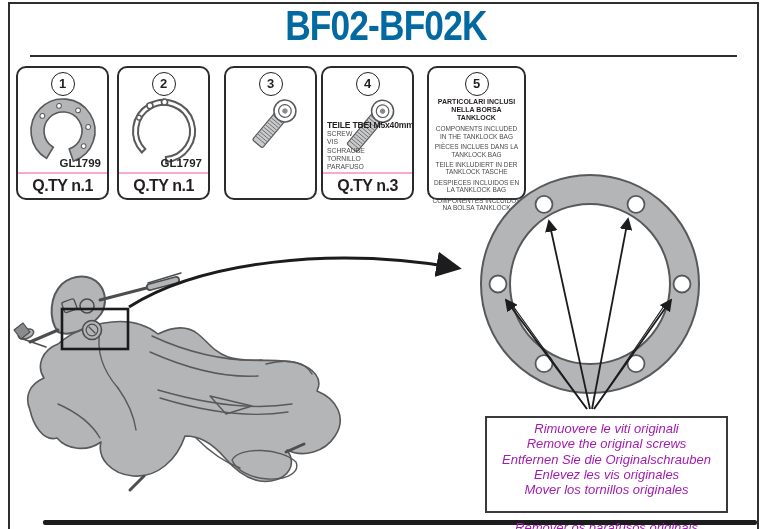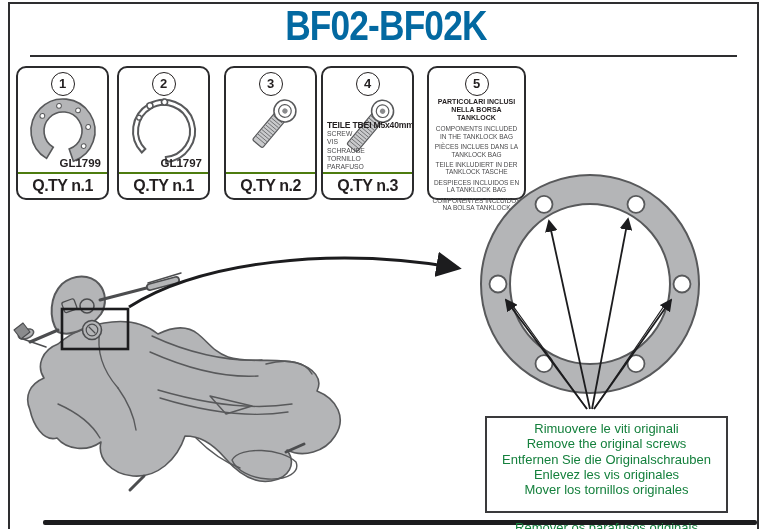--- a/index.html
+++ b/index.html
@@ -12,36 +12,36 @@
   .title-rule{position:absolute;left:30px;top:55px;width:707px;height:2px;background:#2e2e30;}
 
   
   .part-box{position:absolute;top:66px;height:134px;width:93px;border:2px solid #2b2b2d;
     border-radius:10px;background:#fff;box-sizing:border-box;z-index:1;}
   .num-circle{position:absolute;top:4px;left:50%;transform:translateX(-50%);
     width:22px;height:22px;border:1.7px solid #231f20;border-radius:50%;
     font-size:13px;font-weight:bold;text-align:center;line-height:22px;background:#fff;}
   .part-art{position:absolute;top:26px;left:50%;transform:translateX(-50%);}
   .part-code{position:absolute;right:6px;bottom:29px;font-size:11.5px;font-weight:bold;text-align:center;}
-  .qty-strip{position:absolute;left:0;right:0;bottom:0;height:24px;border-top:2px solid #4d7c0f;
+  .qty-strip{position:absolute;left:0;right:0;bottom:0;height:24px;border-top:2px solid #f9a8d4;
     text-align:center;font-size:16px;font-weight:800;line-height:24px;letter-spacing:-.5px;
     border-radius:0 0 8px 8px;}
   .screw-label{position:absolute;left:4px;bottom:27px;text-align:left;}
   .screw-label .vite{font-size:8.6px;font-weight:800;letter-spacing:-.2px;white-space:nowrap;}
   .screw-label .tr{font-size:6.8px;color:#4a4a4c;line-height:1.2;}
   .box5-text{position:absolute;left:3px;right:3px;top:30px;text-align:center;color:#4a4a4c;}
   .box5-text .head{font-size:7px;font-weight:800;color:#231f20;line-height:1.15;margin-bottom:3px;}
   .box5-text .ln{font-size:6.5px;line-height:1.15;margin-bottom:3px;}
 
   .overlay{position:absolute;left:0;top:0;z-index:2;pointer-events:none;}
 
   .instruction-box{position:absolute;left:485px;top:416px;width:243px;height:97px;
     border:2px solid #3a3a3c;background:#fff;box-sizing:border-box;z-index:3;
     text-align:center;padding-top:3px;}
-  .instruction-box .il{font-size:13px;color:#15803d;line-height:1.18;}
+  .instruction-box .il{font-size:13px;color:#a21caf;line-height:1.18;font-style:italic;}
   .instruction-box .il.last{margin-top:22px;}
 
   .bottom-bar{position:absolute;left:43px;top:520px;width:714px;height:5px;background:#1c1c1e;
     border-radius:2px;z-index:1;}
 </style>
 </head>
 <body>
 
 <div class="page">
 
@@ -97,21 +97,20 @@
           <line x1="32" y1="42" x2="44" y2="42"></line>
             <line x1="32" y1="45" x2="44" y2="45"></line>
           <line x1="32" y1="48" x2="44" y2="48"></line>
             <line x1="32" y1="51" x2="44" y2="51"></line>
         </g>
         <circle cx="38" cy="13" r="11" fill="#fff" stroke="#58595b" stroke-width="1.5"></circle>
         <circle cx="38" cy="13" r="6.3" fill="none" stroke="#58595b" stroke-width="1.2"></circle>
         <circle cx="38" cy="13" r="2.6" fill="#8a8b8d"></circle>
       </g>
     </svg>
-    <div class="qty-strip">Q.TY n.2</div>
   </div>
 
   <div class="part-box" style="left:321px;">
     <div class="num-circle">4</div>
     <svg class="part-art" width="70" height="64" viewBox="0 0 70 64">
       <g transform="rotate(40 38 31)">
         <rect x="31.5" y="20" width="13" height="41" rx="2" fill="#c9cacc" stroke="#58595b" stroke-width="1.2"></rect>
         <g stroke="#6f7072" stroke-width="0.9">
           <line x1="32" y1="24" x2="44" y2="24"></line>
             <line x1="32" y1="27" x2="44" y2="27"></line>

